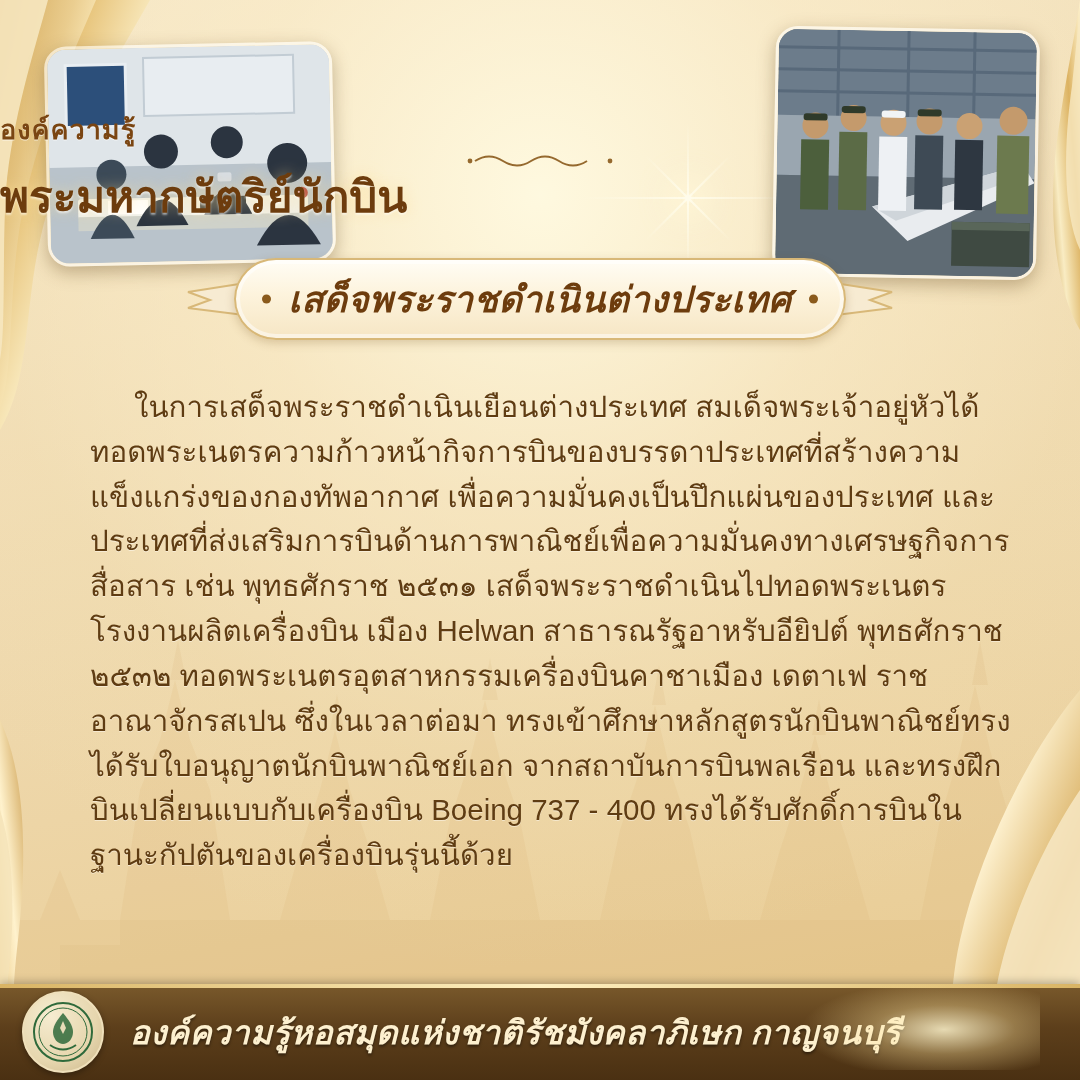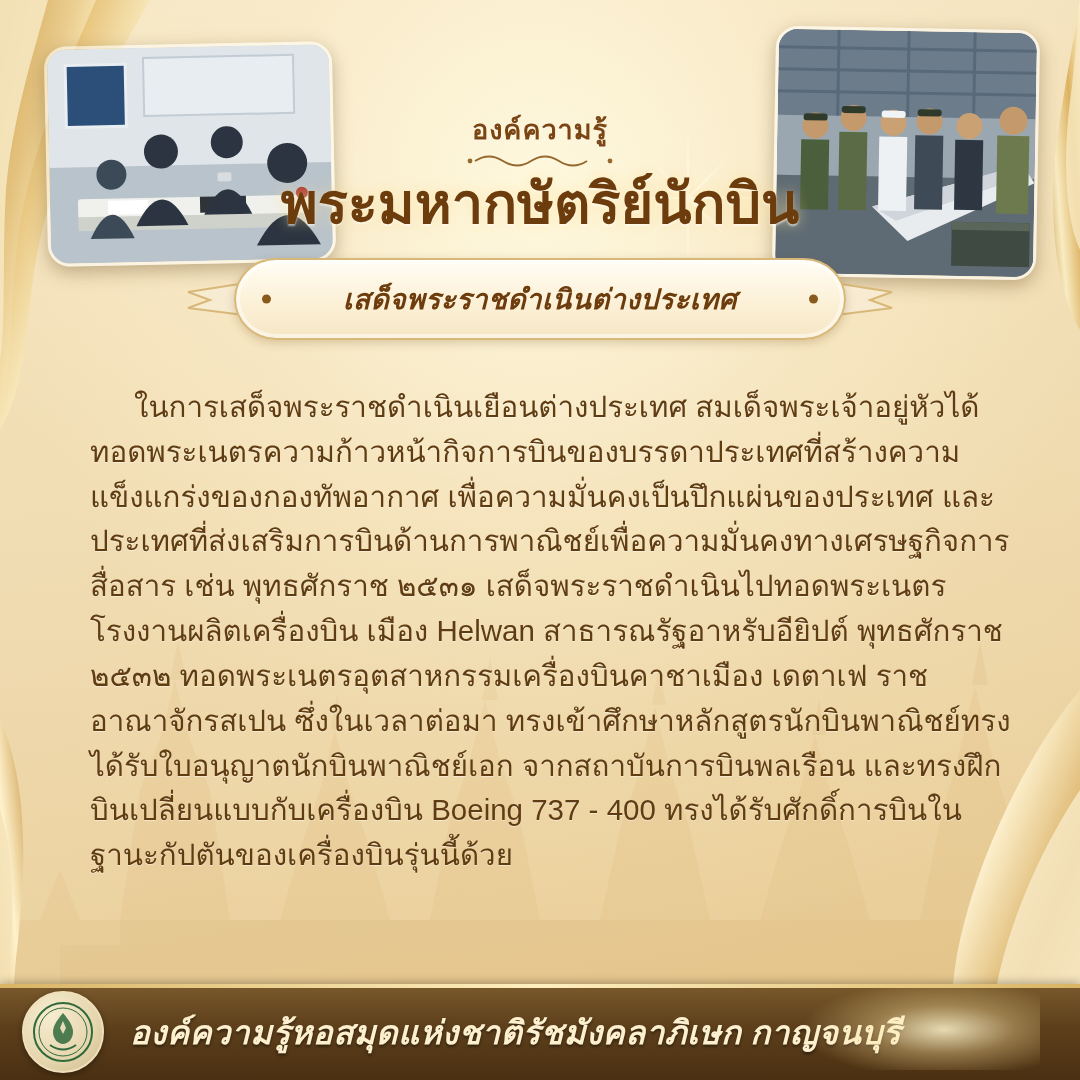--- a/index.html
+++ b/index.html
@@ -48,35 +48,35 @@
     position:absolute;border-radius:22px;overflow:hidden;
     box-shadow:0 6px 18px rgba(90,60,20,.35);
     border:3px solid rgba(255,255,255,.55);
   }
   .photo svg{display:block;width:100%;height:100%;}
   .photo-left{left:46px;top:44px;width:282px;height:214px;transform:rotate(-1.2deg);}
   .photo-right{right:42px;top:28px;width:258px;height:244px;transform:rotate(1deg);}
 
   
   .header{
-    position:absolute;left:0;right:0;top:108px;text-align:center;
+    position:absolute;left:0;right:0;top:108px;text-align:left;
     color:#6a3a10;
   }
   .kicker{
     font-family:"Liberation Serif","DejaVu Serif",serif;
     font-size:27px;letter-spacing:1px;color:#7a4512;font-weight:700;
     text-shadow:0 1px 0 rgba(255,255,255,.6);
   }
   .flourish{
     margin:2px auto 4px;width:150px;height:16px;opacity:.9;
   }
   .flourish svg{display:block;width:100%;height:100%;}
   .main-title{
-    font-family:Liberation Sans, sans-serif;
-    font-size:56px;font-weight:700;color:#6d3c0d;line-height:1.12;
+    font-family:Liberation Serif, serif;
+    font-size:44px;font-weight:700;color:#6d3c0d;line-height:1.12;
     text-shadow:0 2px 2px rgba(255,255,255,.55),0 0 14px rgba(255,225,150,.6);
   }
 
   
   .banner{
     position:absolute;left:50%;top:258px;transform:translateX(-50%);
     width:612px;height:82px;
   }
   .banner .plate{
     position:absolute;inset:0;
@@ -87,21 +87,21 @@
   }
   .banner .plate:before,.banner .plate:after{
     content:"";position:absolute;top:50%;width:9px;height:9px;border-radius:50%;
     background:#8a5a1c;transform:translateY(-50%);
   }
   .banner .plate:before{left:26px;}
   .banner .plate:after{right:26px;}
   .banner-text{
     position:absolute;inset:0;display:flex;align-items:center;justify-content:center;
     font-family:Liberation Sans, sans-serif;
-    font-size:28px;font-weight:700;color:#6d3c0d;font-style:italic;
+    font-size:36px;font-weight:700;color:#6d3c0d;font-style:italic;
     letter-spacing:.5px;
   }
   .banner .tail{position:absolute;top:18px;width:70px;height:46px;}
   .banner .tail.left{left:-52px;}
   .banner .tail.right{right:-52px;}
   .banner .tail svg{display:block;width:100%;height:100%;}
 
   
   .body-text{
     position:absolute;left:66px;right:66px;top:385px;

